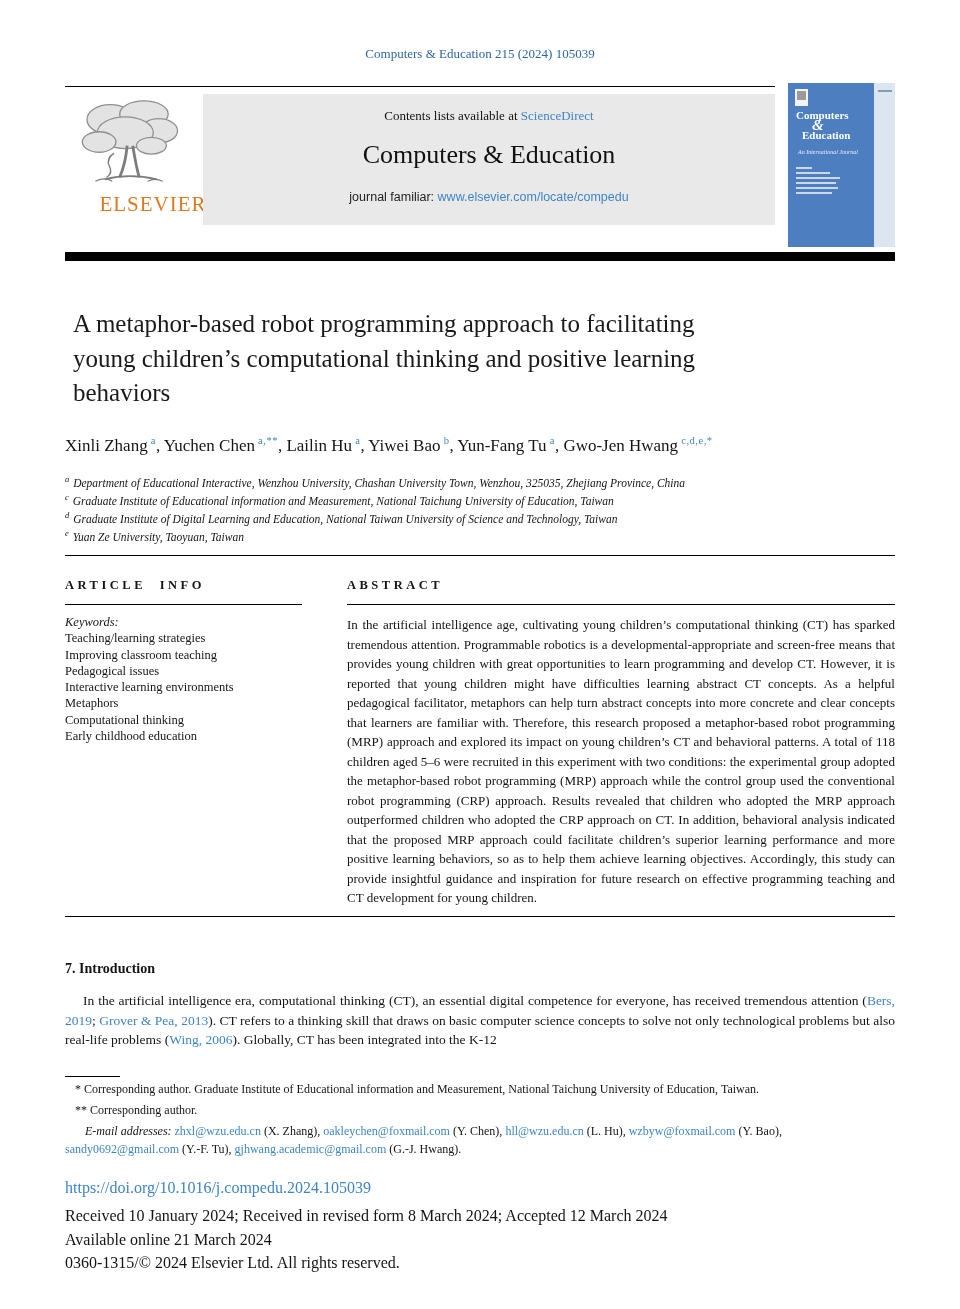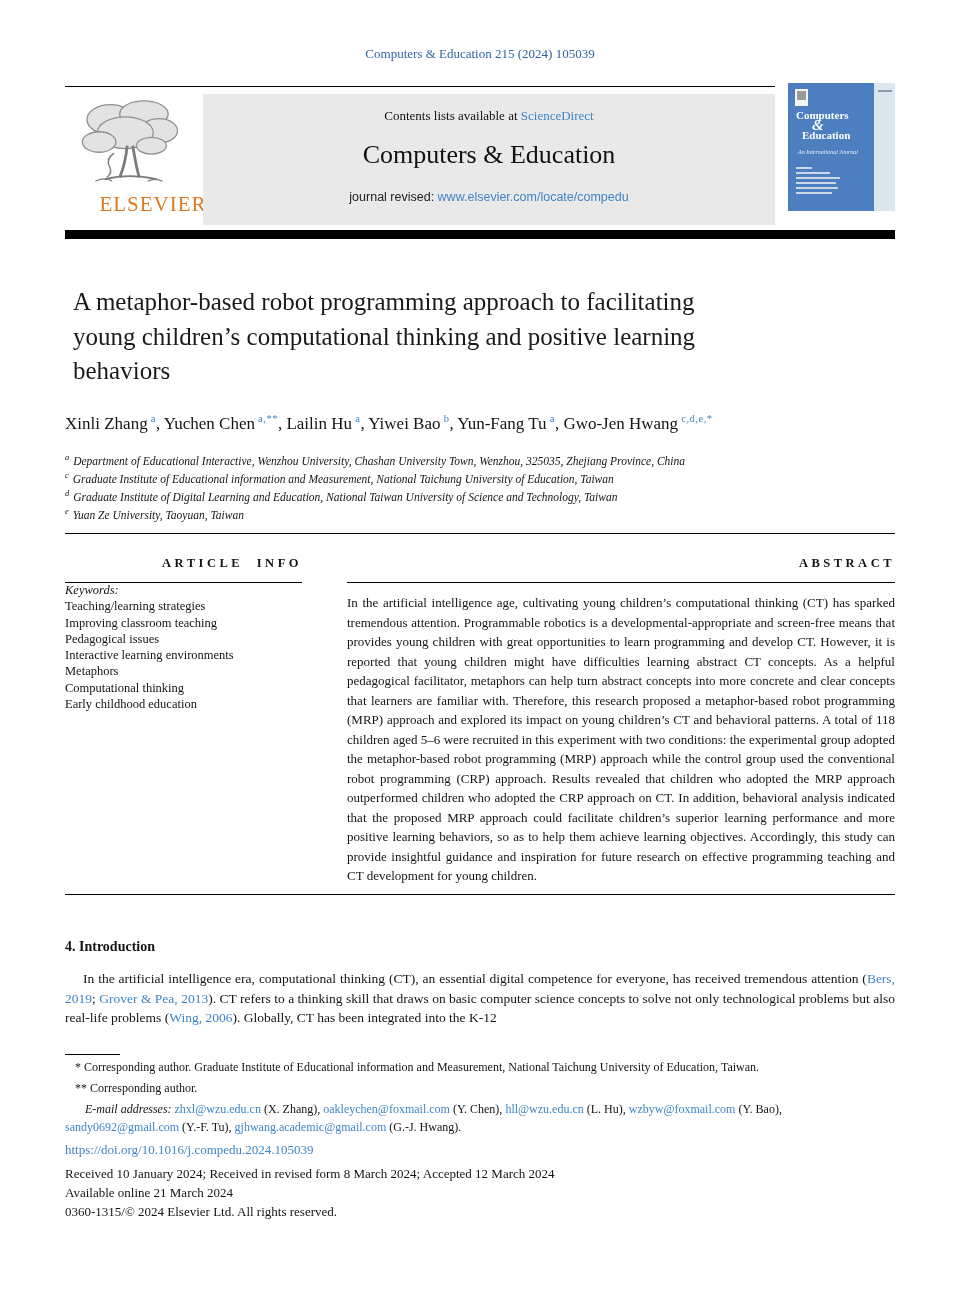--- a/index.html
+++ b/index.html
@@ -14,21 +14,21 @@
   .header-band{display:flex;align-items:flex-start;}
   .header-left{flex:1;border-top:1.5px solid #000;padding-top:7px;display:flex;gap:10px;}
   .logo-box{width:128px;display:flex;flex-direction:column;align-items:center;}
   .tree-svg{width:112px;height:96px;display:block;}
   .logo-word{color:var(--elsevier_orange,#dd7a1f);font-size:21px;letter-spacing:1px;margin-top:2px;margin-left:48px;}
   .grey-box{flex:1;background:#e9e9e9;text-align:center;padding:14px 8px 16px;min-height:101px;}
   .contents-line{font-size:13px;color:#111;}
   .journal-big{font-size:26px;margin:16px 0 20px;color:#111;}
   .homepage-line{font-family:"Liberation Sans", sans-serif;font-size:12.5px;color:#222;}
 
-  .cover{width:107px;height:128px;margin-left:13px;margin-top:-3px;position:relative;background:var(--cover_blue,#4d7fc0);flex:none;}
+  .cover{width:107px;height:164px;margin-left:13px;margin-top:-3px;position:relative;background:var(--cover_blue,#4d7fc0);flex:none;}
   .cover-strip{position:absolute;right:0;top:0;width:21px;height:100%;background:#dce6f1;}
   .cover-logo{position:absolute;left:7px;top:6px;width:13px;height:17px;background:#f4f4f4;}
   .cover-logo span{display:block;width:9px;height:9px;margin:2px auto 0;background:#9a9a9a;}
   .cover-issue{position:absolute;right:3px;top:7px;width:14px;height:2px;background:#8a99ac;}
   .cover-t1{position:absolute;left:8px;top:26px;color:#fff;font-weight:bold;font-size:11px;}
   .cover-amp{position:absolute;left:24px;top:34px;color:#fff;font-weight:bold;font-style:italic;font-size:15px;}
   .cover-t2{position:absolute;left:14px;top:46px;color:#fff;font-weight:bold;font-size:11px;}
   .cover-sub{position:absolute;left:10px;top:66px;color:#e9eff7;font-size:6px;font-style:italic;white-space:nowrap;}
   .cover-editors{position:absolute;left:8px;top:84px;}
   .cover-editors i{display:block;height:2px;background:#ccd8e6;margin-bottom:3px;}
@@ -38,34 +38,34 @@
   .article-title{margin-top:46px;font-size:25px;line-height:1.38;max-width:690px;color:#1a1a1a;}
   .authors{margin-top:22px;font-size:17px;line-height:1.55;max-width:670px;}
   .affils{margin-top:14px;font-size:11.5px;line-height:1.42;}
   .affil-line{font-style:italic;}
   .affil-line sup{font-size:8.5px;margin-right:1px;}
 
   .rule-full{border-top:1px solid #000;margin-top:10px;}
   .info-cols{display:flex;gap:45px;margin-top:22px;border-bottom:1px solid #000;padding-bottom:8px;}
   .col-left{width:237px;flex:none;}
   .col-right{flex:1;}
-  .col-heading{font-size:12.5px;font-weight:bold;letter-spacing:3.5px;word-spacing:7px;padding-bottom:11px;border-bottom:1px solid #000;text-align:right;}
-  .kw-label{font-style:italic;font-size:12.5px;}
+  .col-heading{font-size:12.5px;font-weight:bold;letter-spacing:3.5px;word-spacing:7px;padding-bottom:11px;border-bottom:1px solid #000;}
+  .kw-label{font-style:italic;font-size:12.5px;margin-top:10px;}
   .kw-item{font-size:12.5px;line-height:1.3;}
   .abstract-text{margin-top:10px;font-size:13px;line-height:1.5;text-align:justify;}
 
   .section-heading{margin-top:44px;font-size:14px;font-weight:bold;}
   .intro-p{margin-top:14px;font-size:13.5px;line-height:1.45;text-align:justify;text-indent:18px;}
 
   .fn-rule{width:55px;border-top:1px solid #000;margin-top:26px;}
   .fn{font-size:12px;line-height:1.45;margin-top:4px;}
   .fn-ind{text-indent:10px;}
   .fn-emails{text-indent:20px;}
 
-  .bottom-block{margin-top:5px;font-size:13px;line-height:1.45;}
+  .bottom-block{margin-top:18px;font-size:16px;line-height:1.45;}
   .doi-line{margin-bottom:5px;}
 </style>
 </head>
 <body>
 
 <div class="page">
 
   <div class="top-citation">Computers &amp; Education 215 (2024) 105039</div>
 
   <div class="header-band">
@@ -85,21 +85,21 @@
             <path d="M44 62 q-9 6 -5 14 q4 7 -3 12" stroke-width="1.5"></path>
             <path d="M34 90 Q60 83 90 90" stroke-width="2"></path>
             <path d="M24 92 q10 -5 18 0 M80 92 q8 -4 16 0" stroke-width="1.2"></path>
           </g>
         </svg>
         <div class="logo-word">ELSEVIER</div>
       </div>
       <div class="grey-box">
         <div class="contents-line"><span>Contents lists available at </span><span class="lnk">ScienceDirect</span></div>
         <div class="journal-big">Computers &amp; Education</div>
-        <div class="homepage-line"><span>journal revised: </span><span class="lnk">www.elsevier.com/locate/compedu</span></div>
+        <div class="homepage-line"><span>journal familiar: </span><span class="lnk">www.elsevier.com/locate/compedu</span></div>
       </div>
     </div>
     <div class="cover">
       <div class="cover-strip"></div>
       <div class="cover-logo">
           <span></span>
         </div>
       <div class="cover-issue"></div>
       <div class="cover-t1">Computers</div>
       <div class="cover-amp">&amp;</div>
@@ -142,21 +142,21 @@
       <div class="kw-item">Metaphors</div>
       <div class="kw-item">Computational thinking</div>
       <div class="kw-item">Early childhood education</div>
     </div>
     <div class="col-right">
       <div class="col-heading">ABSTRACT</div>
       <div class="abstract-text">In the artificial intelligence age, cultivating young children’s computational thinking (CT) has sparked tremendous attention. Programmable robotics is a developmental-appropriate and screen-free means that provides young children with great opportunities to learn programming and develop CT. However, it is reported that young children might have difficulties learning abstract CT concepts. As a helpful pedagogical facilitator, metaphors can help turn abstract concepts into more concrete and clear concepts that learners are familiar with. Therefore, this research proposed a metaphor-based robot programming (MRP) approach and explored its impact on young children’s CT and behavioral patterns. A total of 118 children aged 5–6 were recruited in this experiment with two conditions: the experimental group adopted the metaphor-based robot programming (MRP) approach while the control group used the conventional robot programming (CRP) approach. Results revealed that children who adopted the MRP approach outperformed children who adopted the CRP approach on CT. In addition, behavioral analysis indicated that the proposed MRP approach could facilitate children’s superior learning performance and more positive learning behaviors, so as to help them achieve learning objectives. Accordingly, this study can provide insightful guidance and inspiration for future research on effective programming teaching and CT development for young children.</div>
     </div>
   </div>
 
-  <div class="section-heading">4. Introduction</div>
+  <div class="section-heading">7. Introduction</div>
   <div class="intro-p"><span>In the artificial intelligence era, computational thinking (CT), an essential digital competence for everyone, has received tremendous attention (</span><span class="lnk">Bers, 2019</span><span>; </span><span class="lnk">Grover &amp; Pea, 2013</span><span>). CT refers to a thinking skill that draws on basic computer science concepts to solve not only technological problems but also real-life problems (</span><span class="lnk">Wing, 2006</span><span>). Globally, CT has been integrated into the K-12</span></div>
 
   <div class="fn-rule"></div>
   <div class="fn fn-ind">* Corresponding author. Graduate Institute of Educational information and Measurement, National Taichung University of Education, Taiwan.</div>
   <div class="fn fn-ind">** Corresponding author.</div>
   <div class="fn fn-emails"><span class="it">E-mail addresses: </span><span class="lnk">zhxl@wzu.edu.cn</span><span> (X. Zhang), </span><span class="lnk">oakleychen@foxmail.com</span><span> (Y. Chen), </span><span class="lnk">hll@wzu.edu.cn</span><span> (L. Hu), </span><span class="lnk">wzbyw@foxmail.com</span><span> (Y. Bao), </span><span class="lnk">sandy0692@gmail.com</span><span> (Y.-F. Tu), </span><span class="lnk">gjhwang.academic@gmail.com</span><span> (G.-J. Hwang).</span></div>
 
   <div class="bottom-block">
     <div class="doi-line lnk">https://doi.org/10.1016/j.compedu.2024.105039</div>
     <div>Received 10 January 2024; Received in revised form 8 March 2024; Accepted 12 March 2024</div>

